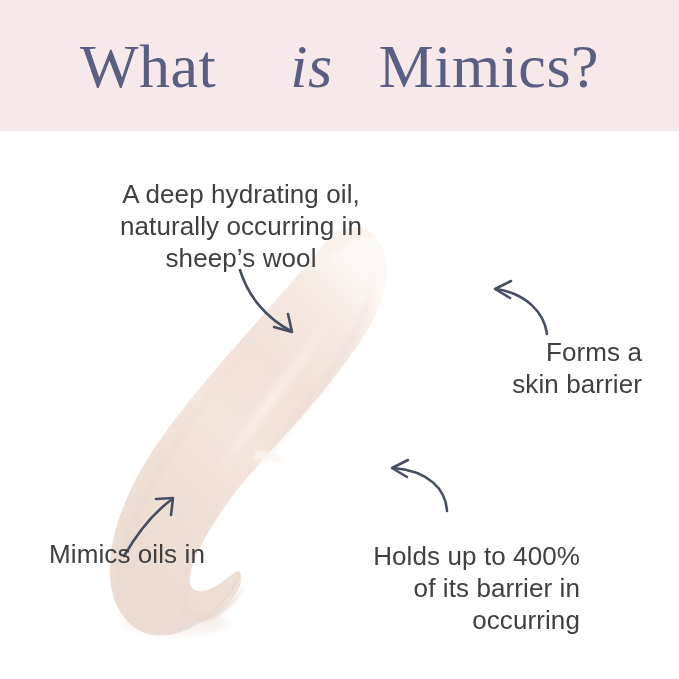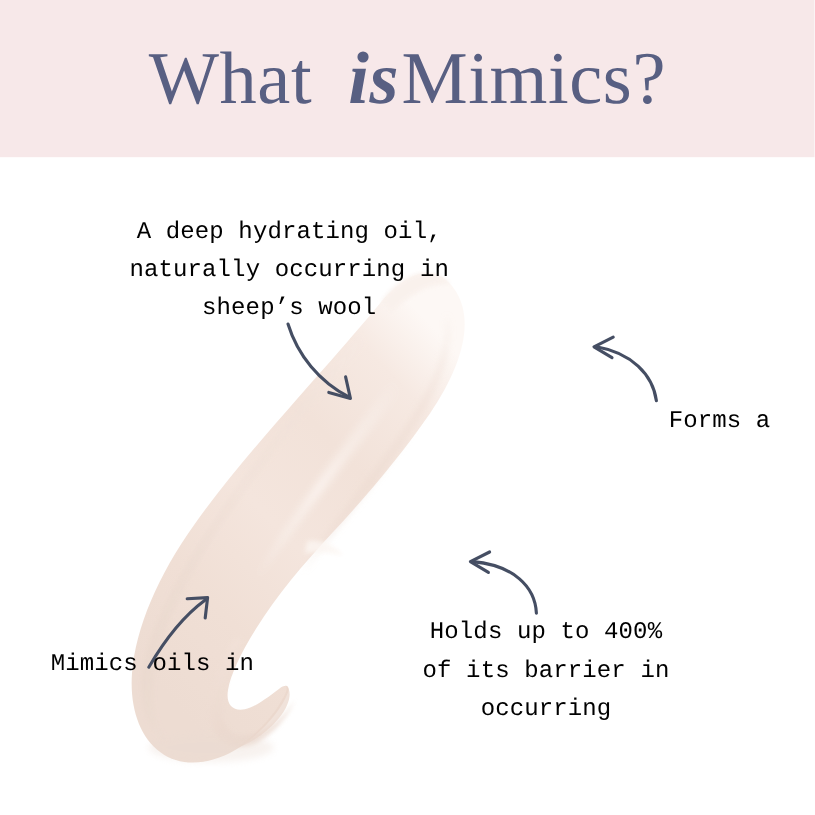--- a/index.html
+++ b/index.html
@@ -33,69 +33,70 @@
     height: 131px;
     display: flex;
     align-items: center;
     justify-content: center;
     font-family: "Liberation Serif", "DejaVu Serif", serif;
     font-size: 62px;
     line-height: 1;
     letter-spacing: 0.5px;
     color: #585f82;
     white-space: nowrap;
+    gap: 44px;
   }
   .header-title .w-pre,
   .header-title .w-post { font-weight: 400; }
   .header-title .w-em {
     font-style: italic;
-    font-weight: 700;
+    font-weight: 400;
     padding: 0 2px;
     margin-left: 28px;
   }
 
   
   .swatch-layer {
     position: absolute;
     left: 0;
     top: 131px;
     width: 679px;
     height: 548px;
     pointer-events: none;
   }
   .swatch-svg { display: block; }
 
   
   .callout {
     position: absolute;
-    color: #000000;
-    font-family: Liberation Mono, monospace;
-    font-size: 20px;
+    color: #404040;
+    font-family: Liberation Sans, sans-serif;
+    font-size: 26px;
     line-height: 32px;
     letter-spacing: 0.1px;
   }
   .callout-line { display: block; white-space: nowrap; }
 
   #callout-hydrating {
     left: 96px;
     top: 178px;
     width: 290px;
     text-align: center;
   }
   #callout-barrier {
     left: 472px;
     top: 336px;
     width: 170px;
     text-align: right;
   }
   #callout-moisture {
     left: 330px;
-    top: 512px;
+    top: 540px;
     width: 250px;
-    text-align: center;
+    text-align: right;
   }
   #callout-mimics {
     left: 22px;
     top: 538px;
     width: 210px;
     text-align: center;
   }
 
   
   .arrow-layer {
@@ -238,20 +239,21 @@
   </svg>
 
   <div class="callout" id="callout-hydrating">
     <span class="callout-line">A deep hydrating oil,</span>
     <span class="callout-line">naturally occurring in</span>
     <span class="callout-line">sheep’s wool</span>
   </div>
 
   <div class="callout" id="callout-barrier">
     <span class="callout-line">Forms a</span>
+    <span class="callout-line">skin barrier</span>
   </div>
 
   <div class="callout" id="callout-moisture">
     <span class="callout-line">Holds up to 400%</span>
     <span class="callout-line">of its barrier in</span>
     <span class="callout-line">occurring</span>
   </div>
 
   <div class="callout" id="callout-mimics">
     <span class="callout-line">Mimics oils in</span>

